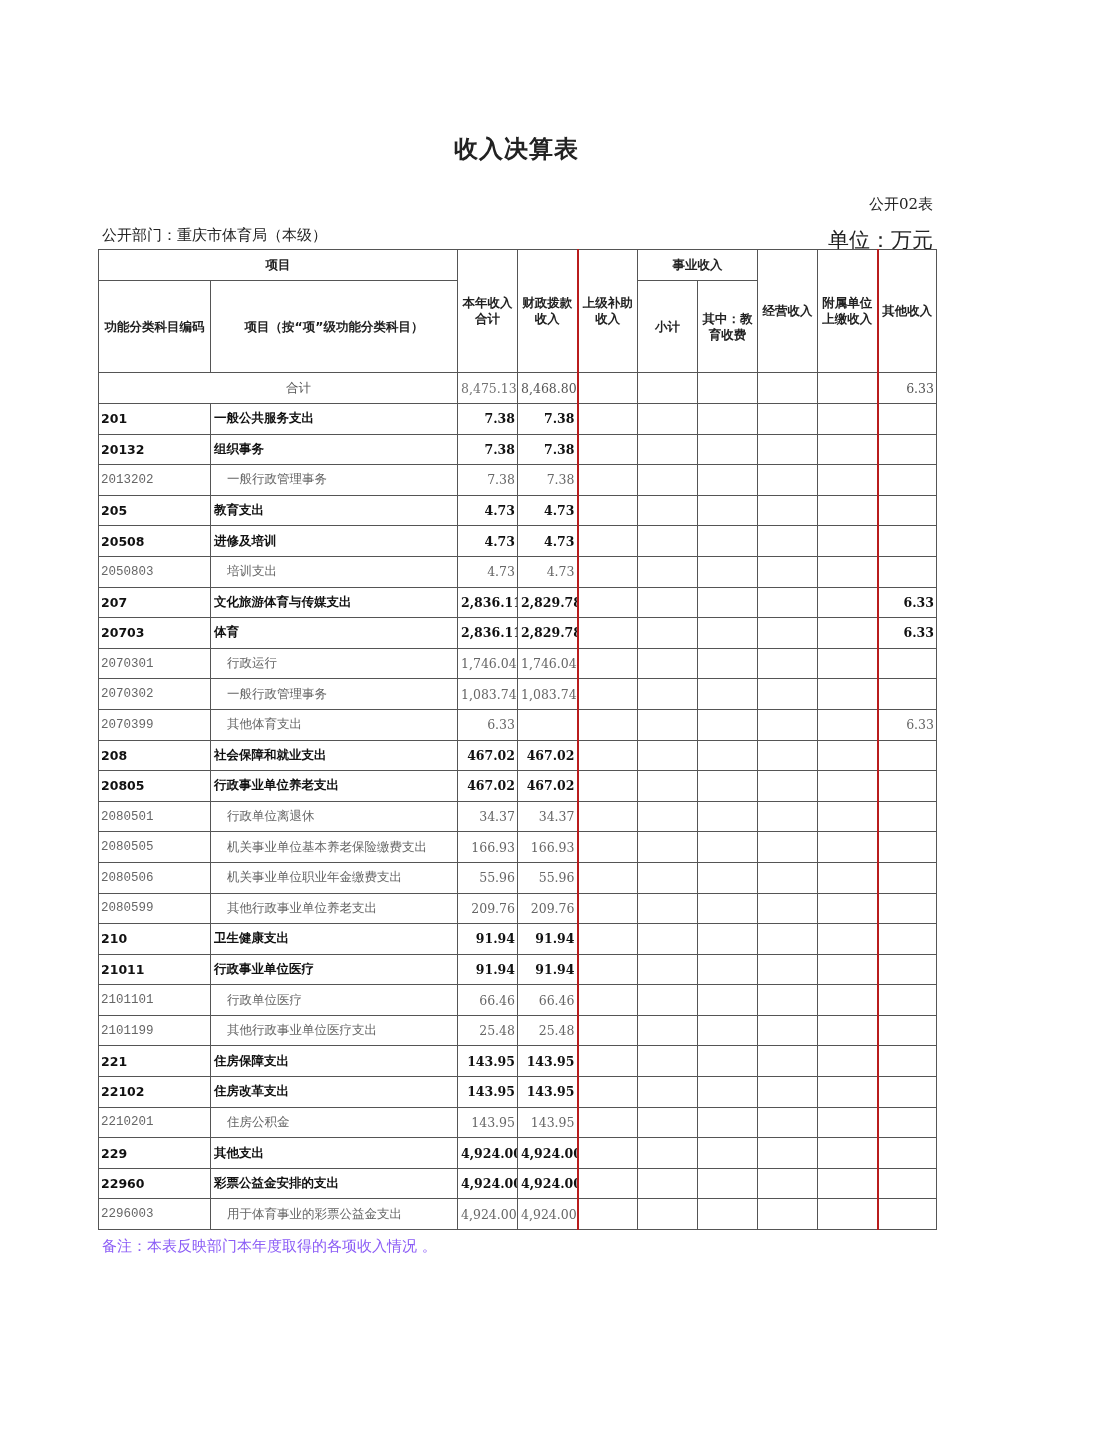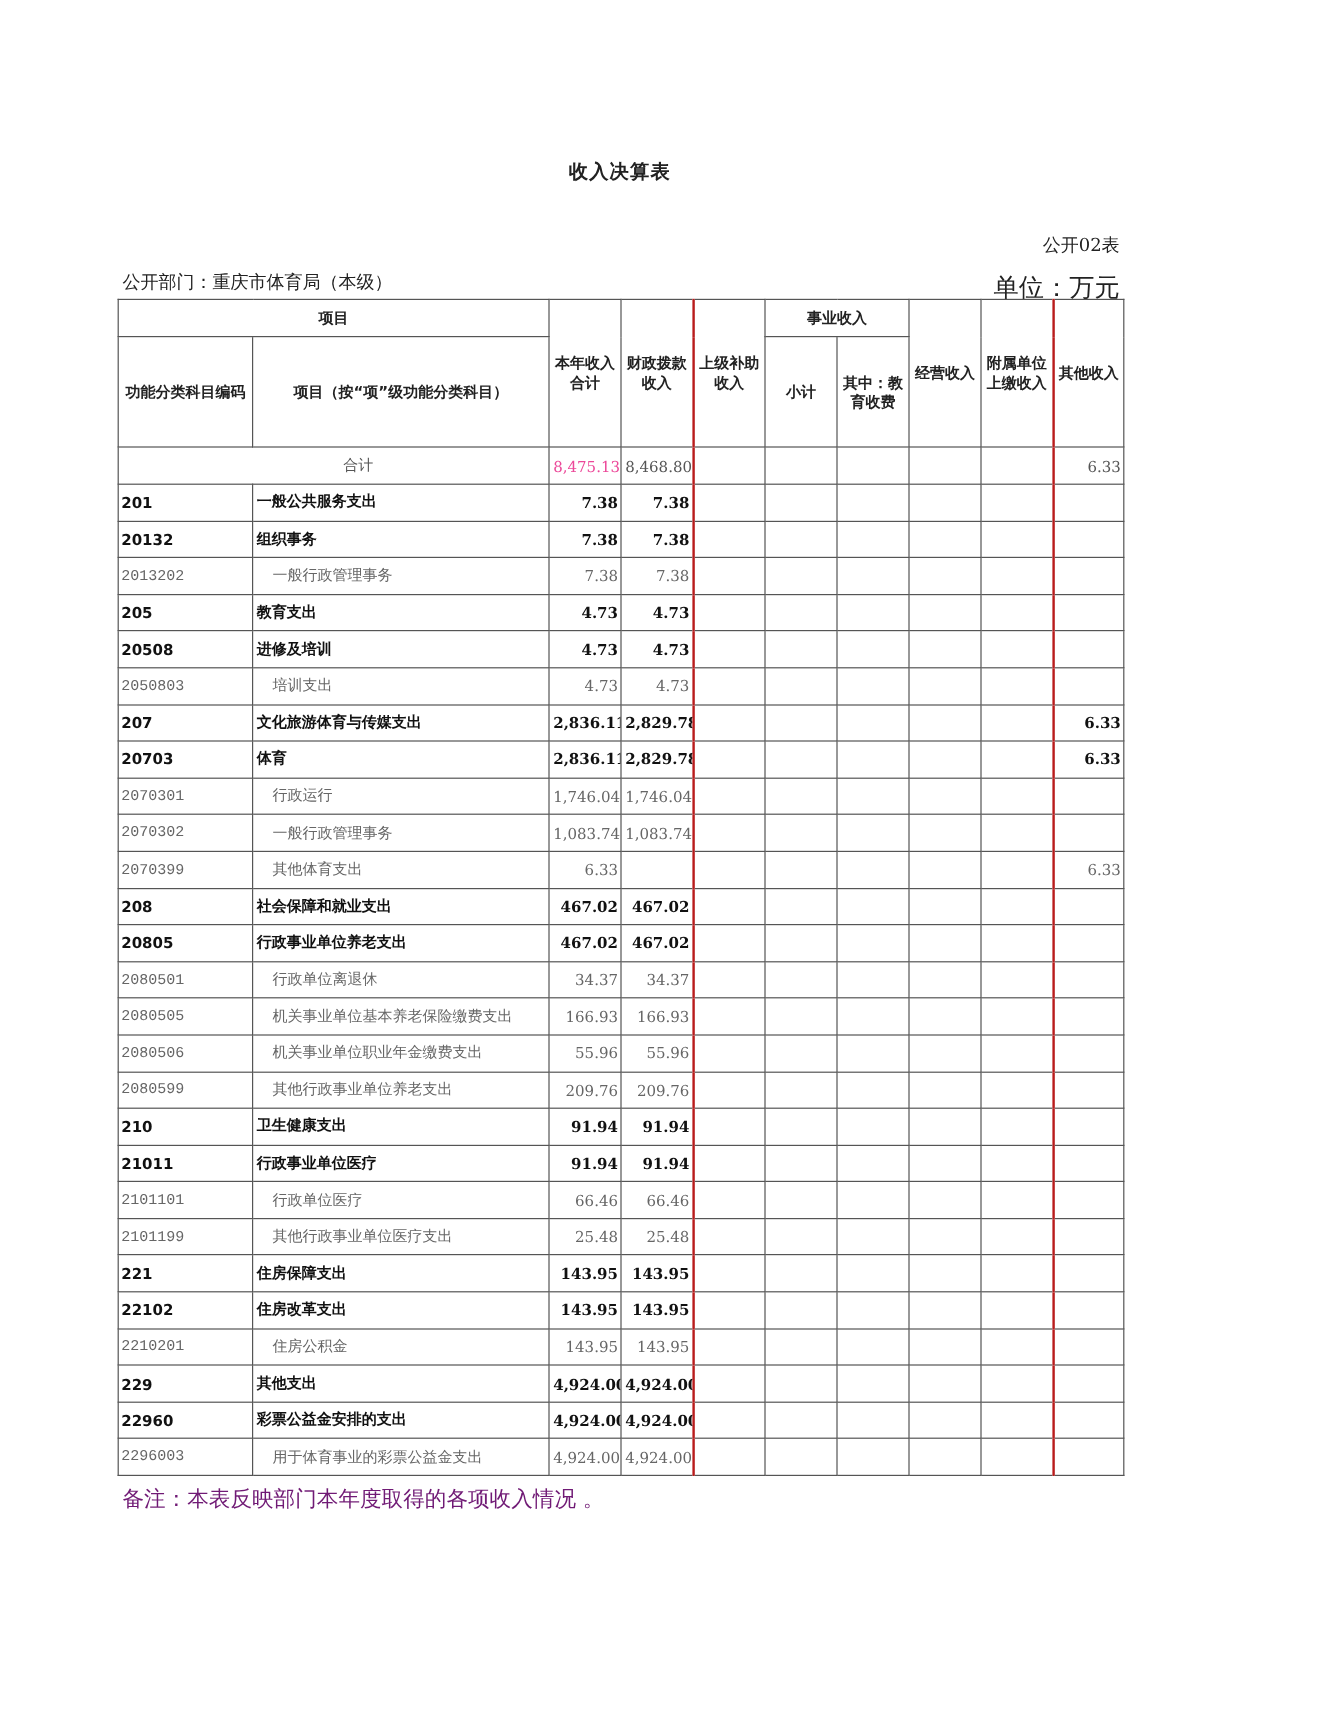--- a/index.html
+++ b/index.html
@@ -1,36 +1,36 @@
 <!DOCTYPE html>
 <html><head>
 <meta charset="utf-8">
 <style>
   html, body { margin: 0; padding: 0; background: #ffffff; }
   body { width: 1105px; height: 1429px; position: relative; font-family: "DejaVu Serif", "Liberation Serif", serif; color: #222; }
-  .title { position: absolute; top: 133px; left: 0; width: 1033px; text-align: center; font-family: "DejaVu Sans", "Liberation Sans", sans-serif; font-size: 16px; font-weight: bold; letter-spacing: 1px; }
+  .title { position: absolute; top: 133px; left: 0; width: 1033px; text-align: center; font-family: "DejaVu Sans", "Liberation Sans", sans-serif; font-size: 24px; font-weight: bold; letter-spacing: 1px; }
   .form-no { position: absolute; top: 195px; right: 172px; font-size: 15px; }
   .dept { position: absolute; top: 226px; left: 102px; font-size: 15px; }
   .unit { position: absolute; top: 226px; right: 172px; font-size: 21px; }
   table { position: absolute; top: 249px; left: 98px; border-collapse: collapse; table-layout: fixed; width: 838px; }
   td, th { border: 1px solid #555; padding: 0 3px; font-size: 12.5px; overflow: hidden; white-space: nowrap; }
   th { font-family: "DejaVu Sans", "Liberation Sans", sans-serif; font-weight: bold; font-size: 12.5px; text-align: center; line-height: 16px; white-space: normal; color: #222; margin-top: 42px; }
   .h1 th { height: 30px; }
   .h2 th { height: 91px; }
   .total td { height: 30px; }
   tbody tr.r td { height: 29.6px; }
   .c-code { text-align: left; padding-left: 2px; font-family: Liberation Mono, monospace; }
   .num { text-align: right; padding-right: 2px; font-family: "DejaVu Serif", "Liberation Serif", serif; }
   .lvl-bold td { font-weight: bold; color: #111; }
   .lvl-bold .c-code, .lvl-bold .c-name { font-family: "DejaVu Sans", "Liberation Sans", sans-serif; }
   .lvl-leaf td { color: #666; font-weight: normal; }
   .lvl-leaf .c-name { padding-left: 16px; }
   .sep-right { border-right: 2px solid #b91c1c; }
   .total-label { text-align: center; color: #555; padding-left: 44px; }
-  .note { position: absolute; top: 1237px; left: 102px; font-size: 18px; color: #701a75; }
+  .note { position: absolute; top: 1237px; left: 102px; font-size: 15px; color: #8b5cf6; }
 </style>
 </head>
 <body>
 
 <div class="title">收入决算表</div>
 <div class="form-no">公开02表</div>
 <div class="dept">公开部门：重庆市体育局（本级）</div>
 <div class="unit">单位：万元</div>
 
 <table>
@@ -60,21 +60,21 @@
     <tr class="h2">
       <th>功能分类科目编码</th>
       <th>项目（按“项”级功能分类科目）</th>
       <th>小计</th>
       <th>其中：教育收费</th>
     </tr>
   </thead>
   <tbody id="tbody">
     <tr class="total">
       <td colspan="2" class="total-label">合计</td>
-      <td class="num" style="color:#ec4899">8,475.13</td>
+      <td class="num" style="color:#737373">8,475.13</td>
       <td class="num sep-right" style="color:#555">8,468.80</td>
       <td class="num"></td>
       <td class="num"></td>
       <td class="num"></td>
       <td class="num"></td>
       <td class="num sep-right"></td>
       <td class="num" style="color:#555">6.33</td>
     </tr>
   <tr class="r lvl-bold">
         <td class="c-code">201</td>

